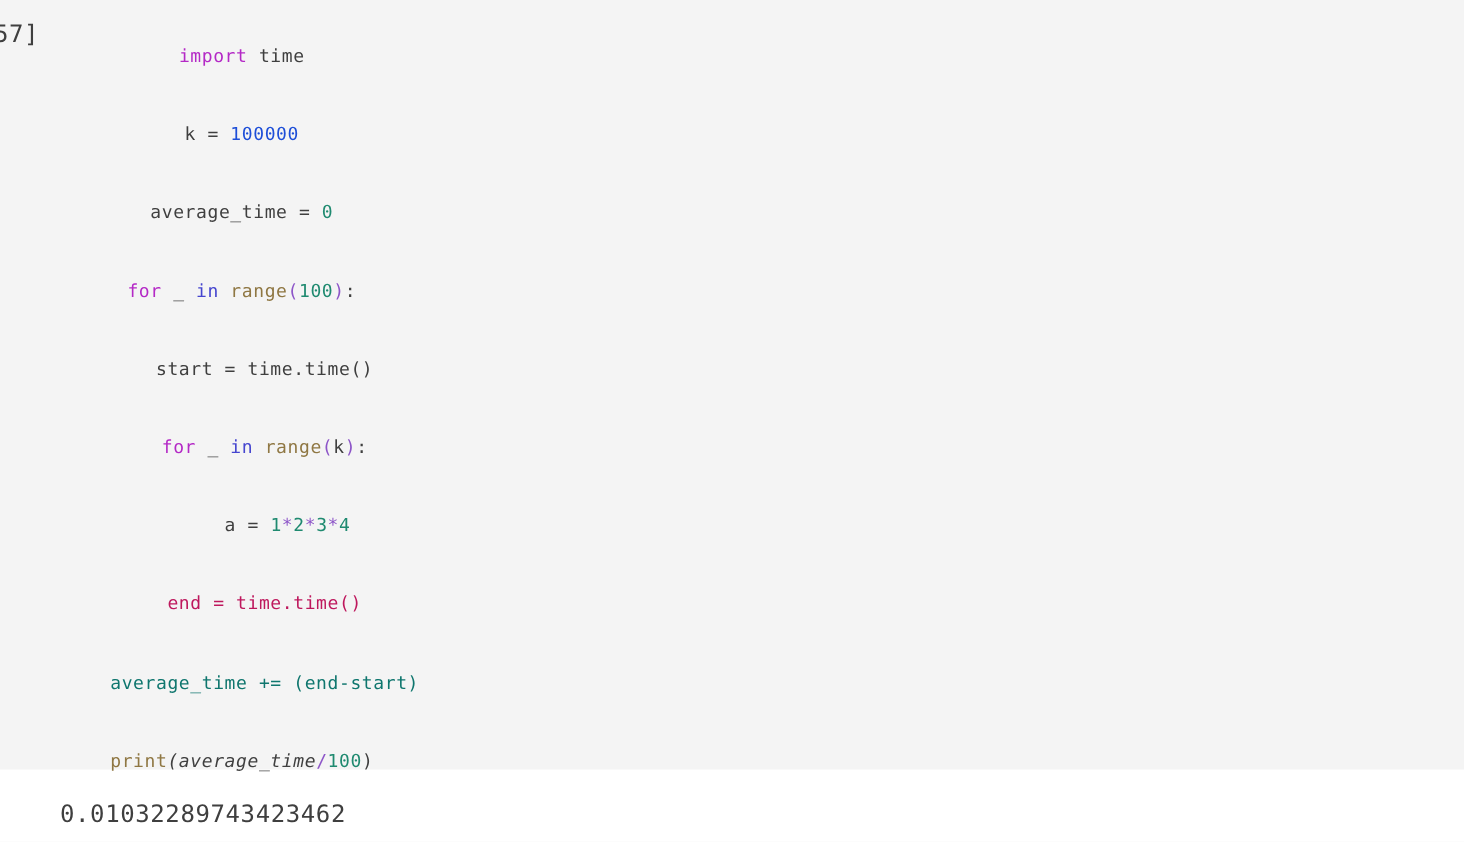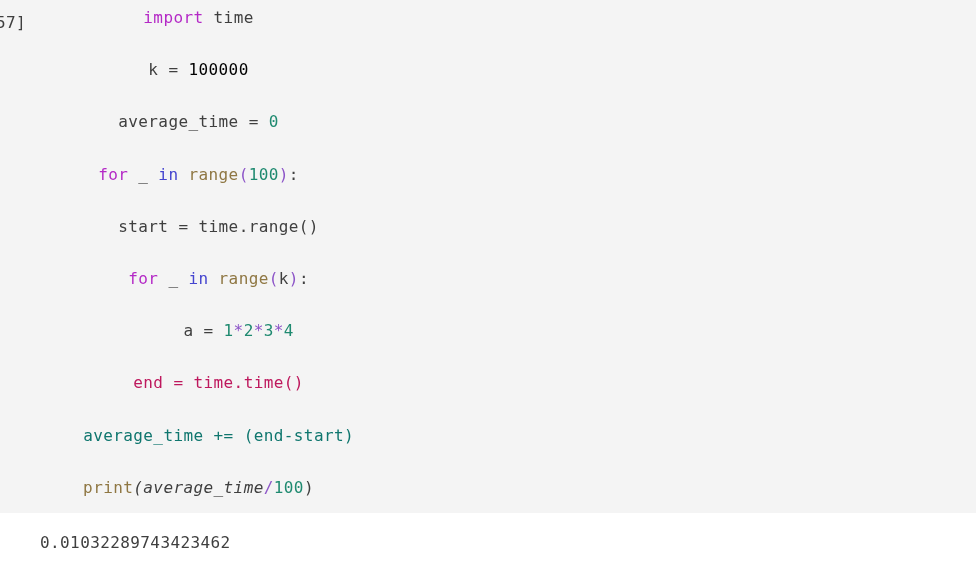--- a/index.html
+++ b/index.html
@@ -26,22 +26,22 @@
     left: -4px;
     top: 13px;
     font-size: 16px;
     letter-spacing: 0.4px;
     color: #3f3f3f;
     white-space: pre;
   }
   .code-editor {
     position: absolute;
     left: 43px;
-    top: 5px;
-    font-size: 16px;
+    top: 24px;
+    font-size: 12px;
     letter-spacing: 0.4px;
     line-height: 26.1px;
     color: #3f3f3f;
   }
   .code-line {
     height: 26.1px;
     white-space: pre;
   }
   .output-area {
     width: 976px;
@@ -59,27 +59,27 @@
 </style>
 </head>
 <body>
 
 <div class="notebook">
   <div class="code-cell" style="background: rgb(244, 244, 244); text-align: center;">
     <span class="prompt">57]</span>
     <div class="code-editor">
         <div class="code-line"><span class="code-token" style="color: rgb(180, 41, 198);">import</span><span class="code-token" style="color: rgb(63, 63, 63);"> time</span></div>
         <div class="code-line"></div>
-        <div class="code-line"><span class="code-token" style="color: rgb(63, 63, 63);">k = </span><span class="code-token" style="color: #000000;">100000</span></div>
+        <div class="code-line"><span class="code-token" style="color: rgb(63, 63, 63);">k = </span><span class="code-token" style="color: #1d4ed8;">100000</span></div>
         <div class="code-line"></div>
         <div class="code-line"><span class="code-token" style="color: rgb(63, 63, 63); margin-top: 48px;">average_time = </span><span class="code-token" style="color: rgb(31, 138, 112);">0</span></div>
         <div class="code-line"></div>
         <div class="code-line"><span class="code-token" style="color: rgb(180, 41, 198);">for</span><span class="code-token" style="color: rgb(63, 63, 63);"> _ </span><span class="code-token" style="color: rgb(69, 69, 207);">in</span><span class="code-token" style="color: rgb(63, 63, 63);"> </span><span class="code-token" style="color: rgb(143, 119, 67);">range</span><span class="code-token" style="color: rgb(141, 85, 200);">(</span><span class="code-token" style="color: rgb(31, 138, 112);">100</span><span class="code-token" style="color: rgb(141, 85, 200);">)</span><span class="code-token" style="color: rgb(63, 63, 63);">:</span></div>
         <div class="code-line"></div>
-        <div class="code-line"><span class="code-token" style="color: rgb(63, 63, 63);">    start = time.range()</span></div>
+        <div class="code-line"><span class="code-token" style="color: rgb(63, 63, 63);">    start = time.time()</span></div>
         <div class="code-line"></div>
         <div class="code-line"><span class="code-token" style="color: rgb(63, 63, 63);">    </span><span class="code-token" style="color: rgb(180, 41, 198);">for</span><span class="code-token" style="color: rgb(63, 63, 63);"> _ </span><span class="code-token" style="color: rgb(69, 69, 207);">in</span><span class="code-token" style="color: rgb(63, 63, 63);"> </span><span class="code-token" style="color: rgb(143, 119, 67);">range</span><span class="code-token" style="color: rgb(141, 85, 200);">(</span><span class="code-token" style="color: rgb(63, 63, 63);">k</span><span class="code-token" style="color: rgb(141, 85, 200);">)</span><span class="code-token" style="color: rgb(63, 63, 63);">:</span></div>
         <div class="code-line"></div>
         <div class="code-line"><span class="code-token" style="color: rgb(63, 63, 63);">        a = </span><span class="code-token" style="color: rgb(31, 138, 112);">1</span><span class="code-token" style="color: rgb(141, 85, 200);">*</span><span class="code-token" style="color: rgb(31, 138, 112);">2</span><span class="code-token" style="color: rgb(141, 85, 200);">*</span><span class="code-token" style="color: rgb(31, 138, 112);">3</span><span class="code-token" style="color: rgb(141, 85, 200);">*</span><span class="code-token" style="color: rgb(31, 138, 112);">4</span></div>
         <div class="code-line"></div>
         <div class="code-line"><span class="code-token" style="color: #be185d;">    end = time.time()</span></div>
         <div class="code-line"></div>
         <div class="code-line"><span class="code-token" style="color: #0f766e;">    average_time += (end-start)</span></div>
         <div class="code-line"></div>
         <div class="code-line"><span class="code-token" style="color: rgb(143, 119, 67);">print</span><span class="code-token" style="color: rgb(63, 63, 63); font-style: italic;">(average_time</span><span class="code-token" style="color: rgb(141, 85, 200);">/</span><span class="code-token" style="color: rgb(31, 138, 112);">100</span><span class="code-token" style="color: rgb(63, 63, 63);">)</span></div>

